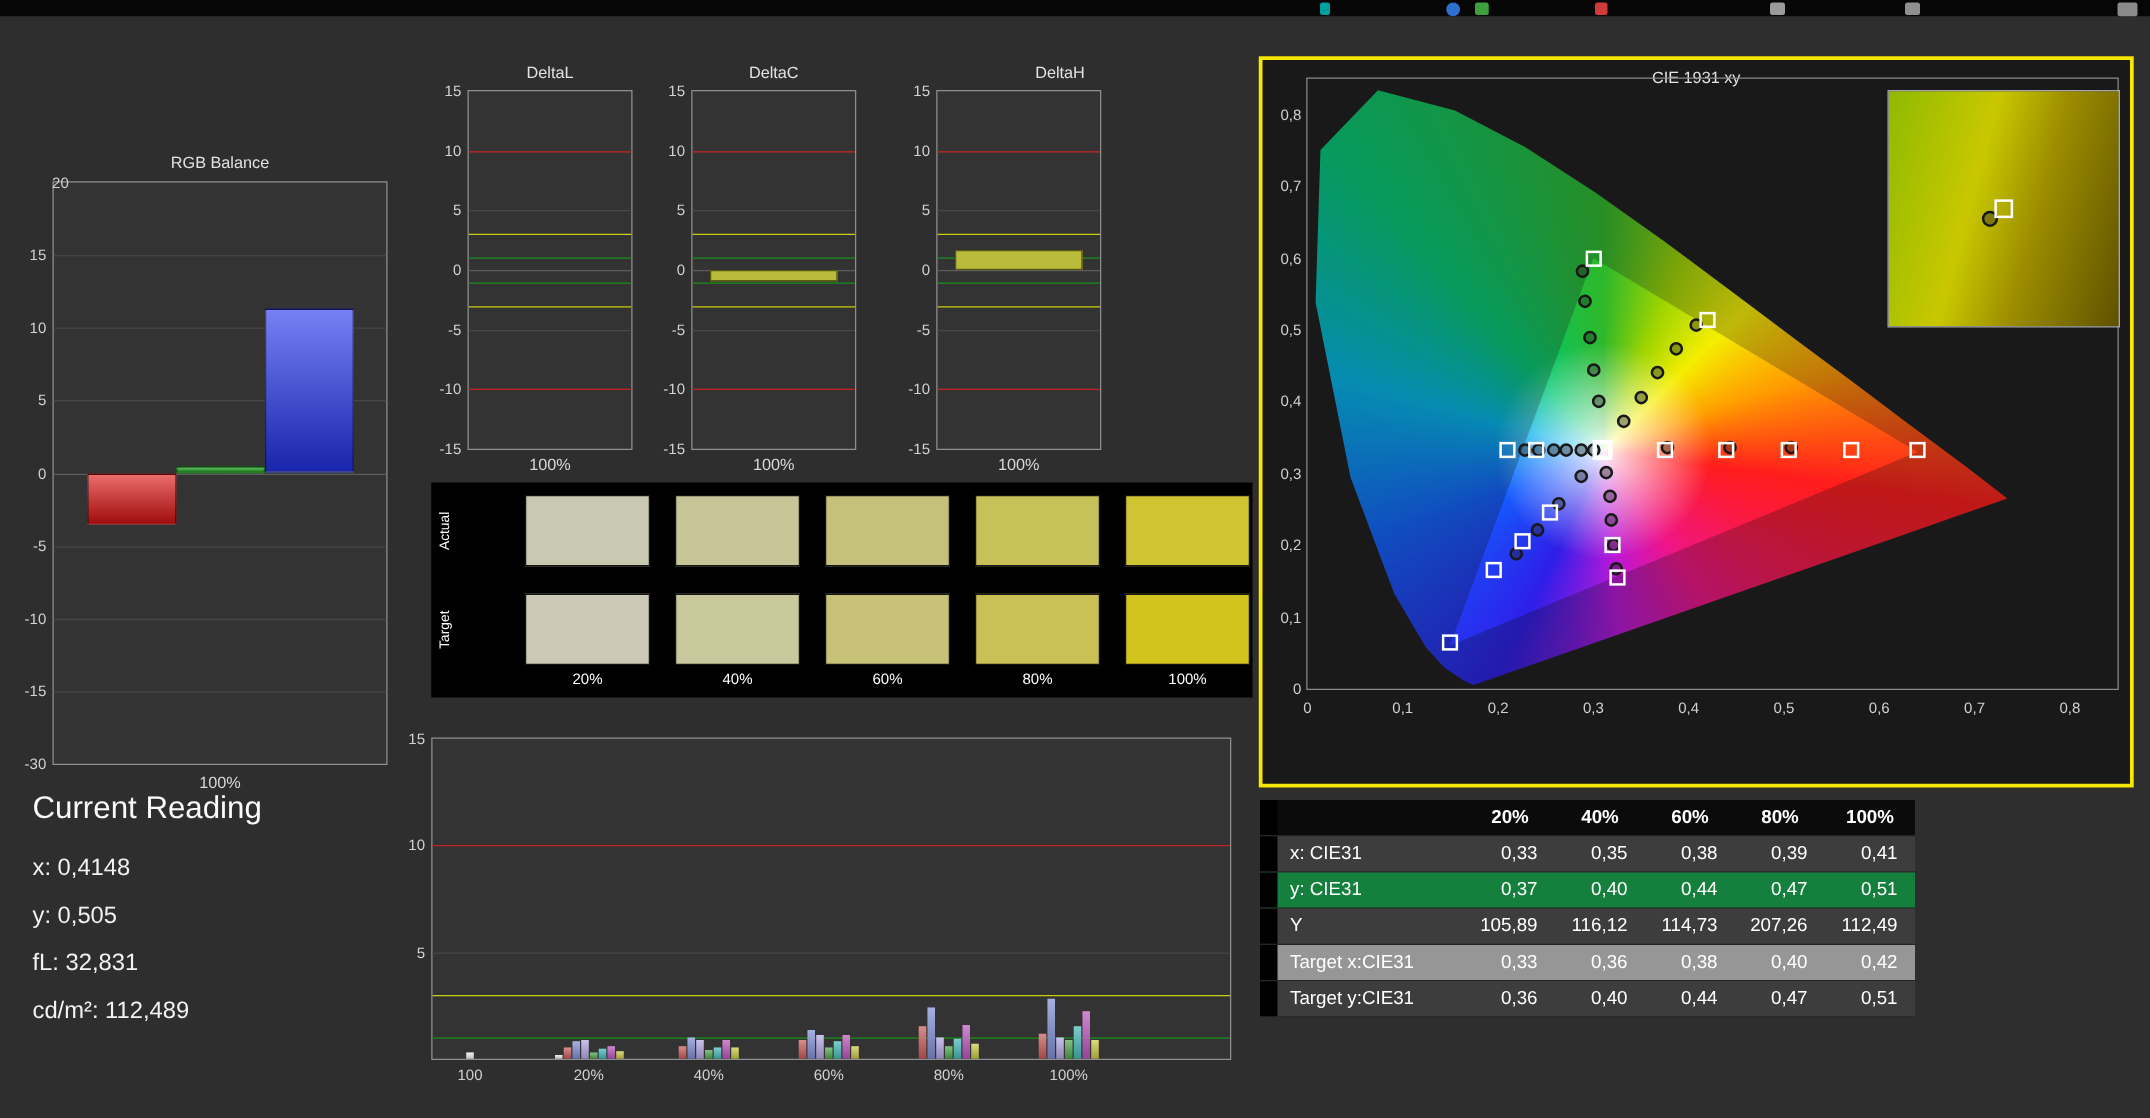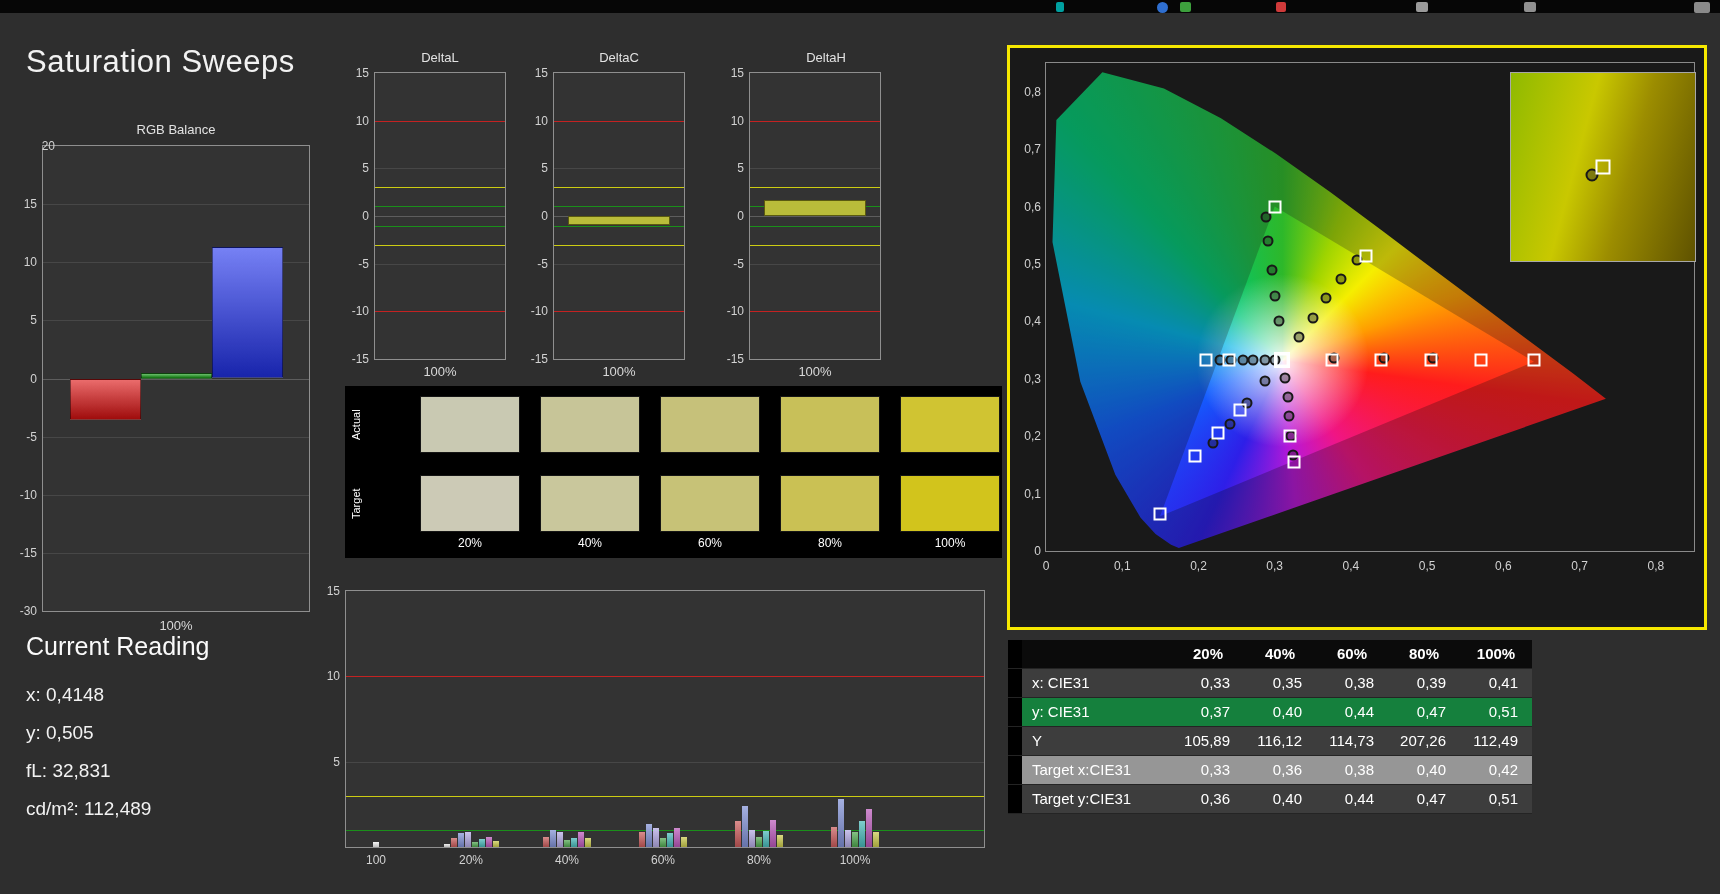--- a/index.html
+++ b/index.html
@@ -60,21 +60,20 @@
   <div class="topbar" id="topbar">
       <div class="tb-icon" style="left: 1056px; width: 8px; height: 10px; background: rgb(0, 160, 160); border-radius: 2px;"></div>
       <div class="tb-icon" style="left: 1157px; width: 11px; height: 11px; background: rgb(47, 111, 208); border-radius: 50%;"></div>
       <div class="tb-icon" style="left: 1180px; width: 11px; height: 10px; background: rgb(61, 160, 61); border-radius: 2px;"></div>
       <div class="tb-icon" style="left: 1276px; width: 10px; height: 10px; background: rgb(207, 58, 58); border-radius: 2px;"></div>
       <div class="tb-icon" style="left: 1416px; width: 12px; height: 10px; background: rgb(154, 154, 154); border-radius: 2px;"></div>
       <div class="tb-icon" style="left: 1524px; width: 12px; height: 10px; background: rgb(143, 143, 143); border-radius: 2px;"></div>
       <div class="tb-icon" style="left: 1694px; width: 16px; height: 11px; background: rgb(138, 138, 138); border-radius: 2px;"></div>
     </div>
 
-  <div class="main-title">Saturation Sweeps</div>
 
   <div class="chart-title" style="left:42px;top:122px;width:268px">RGB Balance</div>
   <div class="chart" id="rgb-plot" style="left:42px;top:145px;width:268px;height:467px">
       <div class="tick" style="left: -6px; top: 465px;">-30</div>
       <div class="gl" style="top: 406.875px; background: rgb(71, 71, 71);"></div>
       <div class="tick" style="left: -6px; top: 406.875px;">-15</div>
       <div class="gl" style="top: 348.75px; background: rgb(71, 71, 71);"></div>
       <div class="tick" style="left: -6px; top: 348.75px;">-10</div>
       <div class="gl" style="top: 290.625px; background: rgb(71, 71, 71);"></div>
       <div class="tick" style="left: -6px; top: 290.625px;">-5</div>
@@ -133,21 +132,21 @@
       <div class="gl" style="top: 133.467px; background: rgb(26, 143, 26);"></div>
       <div class="gl" style="top: 152.533px; background: rgb(26, 143, 26);"></div>
       <div class="gl" style="top: 114.4px; background: rgb(204, 204, 18);"></div>
       <div class="gl" style="top: 171.6px; background: rgb(204, 204, 18);"></div>
       <div class="gl" style="top: 47.6667px; background: rgb(196, 34, 34);"></div>
       <div class="gl" style="top: 238.333px; background: rgb(196, 34, 34);"></div>
       <div class="bar" style="left: 14px; width: 102px; top: 143px; height: 8.58px; background: rgb(185, 188, 58); border: 1px solid rgb(90, 90, 16); box-sizing: border-box;"></div>
     </div>
   <div class="x-label" style="left:553px;top:364px;width:132px">100%</div>
 
-  <div class="chart-title" style="left:760px;top:50px;width:132px">DeltaH</div>
+  <div class="chart-title" style="left:782px;top:50px;width:132px">DeltaH</div>
   <div class="chart" id="delta-plot-3" style="left:749px;top:72px;width:132px;height:288px">
       <div class="tick" style="left: -6px; top: 286px;">-15</div>
       <div class="gl" style="top: 238.333px; background: rgb(71, 71, 71);"></div>
       <div class="tick" style="left: -6px; top: 238.333px;">-10</div>
       <div class="gl" style="top: 190.667px; background: rgb(71, 71, 71);"></div>
       <div class="tick" style="left: -6px; top: 190.667px;">-5</div>
       <div class="gl" style="top: 143px; background: rgb(93, 93, 93);"></div>
       <div class="tick" style="left: -6px; top: 143px;">0</div>
       <div class="gl" style="top: 95.3333px; background: rgb(71, 71, 71);"></div>
       <div class="tick" style="left: -6px; top: 95.3333px;">5</div>
@@ -231,20 +230,21 @@
       <div class="bar" style="left: 492px; width: 6px; top: 208.213px; height: 47.7867px; background-color: rgb(127, 143, 212); background-image: linear-gradient(rgba(255, 255, 255, 0.3), rgba(0, 0, 0, 0.2));"></div>
       <div class="bar" style="left: 499px; width: 6px; top: 238.933px; height: 17.0667px; background-color: rgb(178, 168, 226); background-image: linear-gradient(rgba(255, 255, 255, 0.3), rgba(0, 0, 0, 0.2));"></div>
       <div class="bar" style="left: 506px; width: 6px; top: 241.493px; height: 14.5067px; background-color: rgb(78, 166, 78); background-image: linear-gradient(rgba(255, 255, 255, 0.3), rgba(0, 0, 0, 0.2));"></div>
       <div class="bar" style="left: 513px; width: 6px; top: 230.4px; height: 25.6px; background-color: rgb(70, 184, 184); background-image: linear-gradient(rgba(255, 255, 255, 0.3), rgba(0, 0, 0, 0.2));"></div>
       <div class="bar" style="left: 520px; width: 6px; top: 218.453px; height: 37.5467px; background-color: rgb(185, 87, 185); background-image: linear-gradient(rgba(255, 255, 255, 0.3), rgba(0, 0, 0, 0.2));"></div>
       <div class="bar" style="left: 527px; width: 6px; top: 240.64px; height: 15.36px; background-color: rgb(201, 201, 74); background-image: linear-gradient(rgba(255, 255, 255, 0.3), rgba(0, 0, 0, 0.2));"></div>
       <div class="xtick" style="left: 509px; top: 262px;">100%</div>
     </div>
 
   <div class="cie-panel" style="left:1007px;top:45px;width:700px;height:585px">
+    <div class="chart-title" style="left:0;top:6px;width:100%">CIE 1931 xy</div>
     <div class="cie-plot" id="cie-plot" style="left:35px;top:14px;width:650px;height:490px">
       <div class="cie-layer cie-colors cie-locus"></div>
       <div class="cie-layer cie-colors cie-triangle"></div>
     <div class="xtick" style="left: 0px; top: 496px;">0</div>
         <div class="tick" style="left: -5px; top: 488px;">0</div>
         <div class="xtick" style="left: 76.2353px; top: 496px;">0,1</div>
         <div class="tick" style="left: -5px; top: 430.588px;">0,1</div>
         <div class="xtick" style="left: 152.471px; top: 496px;">0,2</div>
         <div class="tick" style="left: -5px; top: 373.176px;">0,2</div>
         <div class="xtick" style="left: 228.706px; top: 496px;">0,3</div>

